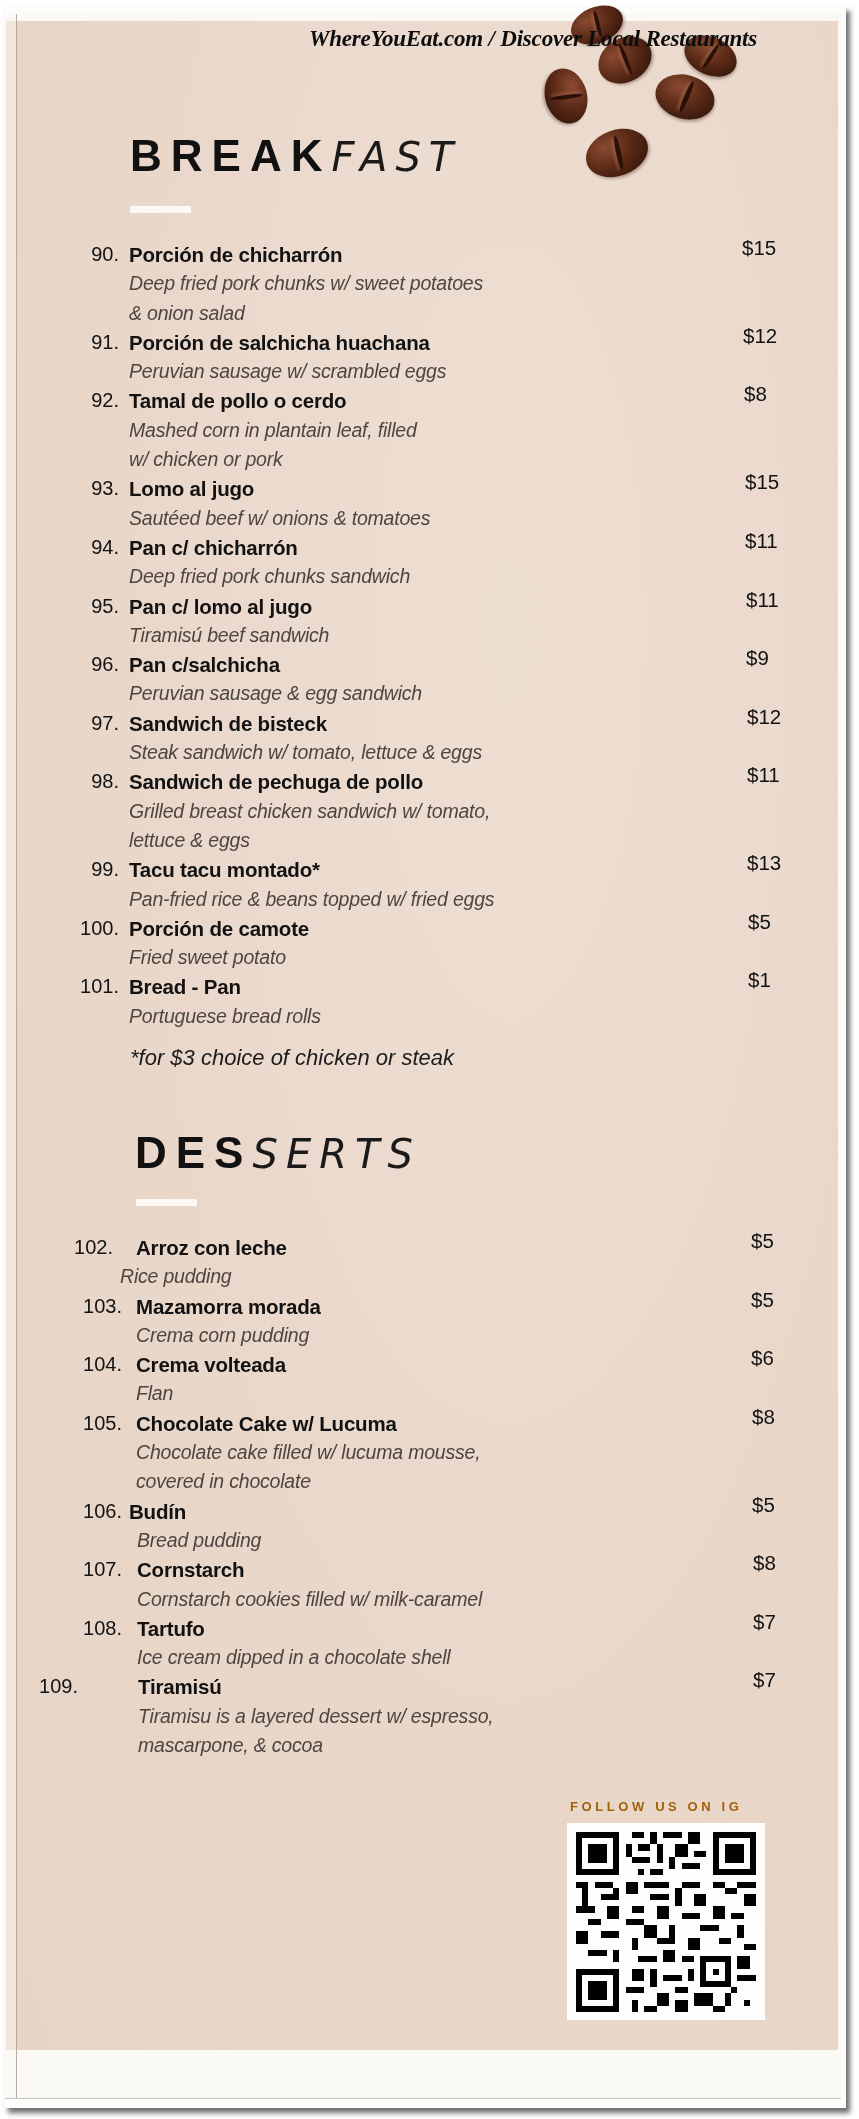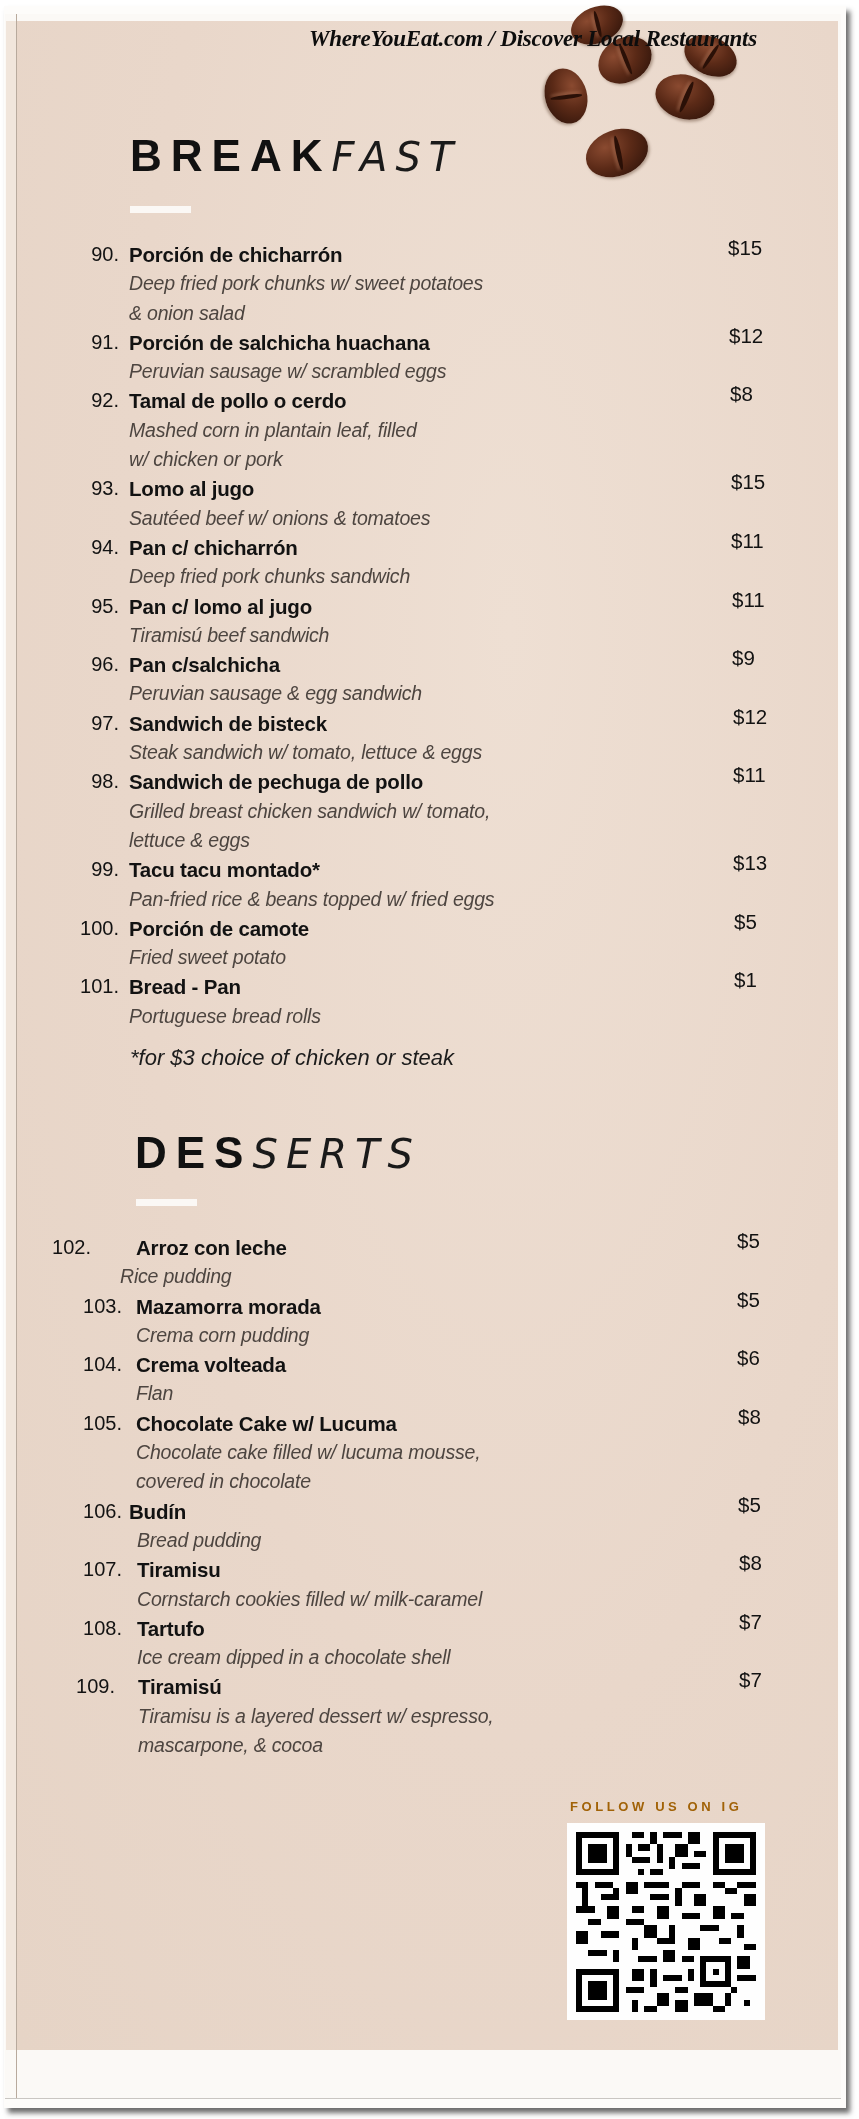--- a/index.html
+++ b/index.html
@@ -72,21 +72,21 @@
   }
   .item-name {
     position:absolute; left:129px; top:0; font-size:20.5px; color:#121212;
     white-space:nowrap; font-weight:bold; letter-spacing:-0.2px;
   }
   .item-desc {
     position:relative; left:129px; width:520px; font-size:19.5px; font-style:italic;
     color:#4d4540; line-height:29.3px; white-space:pre-line; letter-spacing:-0.2px;
   }
   .item-price {
-    position:absolute; top:-7px; font-size:20.5px; color:#121212; white-space:nowrap;
+    position:absolute; top:-7px; font-size:20.5px; color:#121212; white-space:nowrap;margin-left:14px;
   }
   .footnote {
     position:absolute; left:130px; top:1045px; font-size:22px; font-style:italic;
     color:#1c1c1c; white-space:nowrap;
   }
   .follow-label {
     position:absolute; left:570px; top:1799px; font-size:13px; font-weight:bold;
     letter-spacing:3.6px; color:#a16207; white-space:nowrap;
   }
   .qr-box {
@@ -224,21 +224,21 @@
 <div class="footnote">*for $3 choice of chicken or steak</div>
 
 <div class="section-title" style="top:1131px;left:135px;">
   <span class="bold">DES</span><span class="light">SERTS</span>
 </div>
 <div class="title-bar" style="top:1199px;left:136px;"></div>
 
 <div class="items" style="top:1233px;">
   <div class="item">
     <div class="item-row">
-        <span class="item-num" style="right:768px;">102.</span>
+        <span class="item-num" style="right:746px;">102.</span>
         <span class="item-name" style="left:136px;">Arroz con leche</span>
         <span class="item-price" style="left:737px;">$5</span>
       </div>
     <div class="item-desc" style="left:120px;">Rice pudding</div>
   </div>
   <div class="item">
     <div class="item-row">
         <span class="item-num" style="right:737px;">103.</span>
         <span class="item-name" style="left:136px;">Mazamorra morada</span>
         <span class="item-price" style="left:737px;">$5</span>
@@ -266,36 +266,36 @@
     <div class="item-row">
         <span class="item-num" style="right:737px;">106.</span>
         <span class="item-name" style="left:129px;">Budín</span>
         <span class="item-price" style="left:738px;">$5</span>
       </div>
     <div class="item-desc" style="left:137px;">Bread pudding</div>
   </div>
   <div class="item">
     <div class="item-row">
         <span class="item-num" style="right:737px;">107.</span>
-        <span class="item-name" style="left:137px;">Tiramisu</span>
+        <span class="item-name" style="left:137px;">Cornstarch</span>
         <span class="item-price" style="left:739px;">$8</span>
       </div>
     <div class="item-desc" style="left:137px;">Cornstarch cookies filled w/ milk-caramel</div>
   </div>
   <div class="item">
     <div class="item-row">
         <span class="item-num" style="right:737px;">108.</span>
         <span class="item-name" style="left:137px;">Tartufo</span>
         <span class="item-price" style="left:739px;">$7</span>
       </div>
     <div class="item-desc" style="left:137px;">Ice cream dipped in a chocolate shell</div>
   </div>
   <div class="item">
     <div class="item-row">
-        <span class="item-num" style="right:744px;">109.</span>
+        <span class="item-num" style="right:781px;">109.</span>
         <span class="item-name" style="left:138px;">Tiramisú</span>
         <span class="item-price" style="left:739px;">$7</span>
       </div>
     <div class="item-desc" style="left:138px;">Tiramisu is a layered dessert w/ espresso,
 mascarpone, &amp; cocoa</div>
   </div>
 </div>
 
 <div class="follow-label">FOLLOW US ON IG</div>
 <div class="qr-box">

